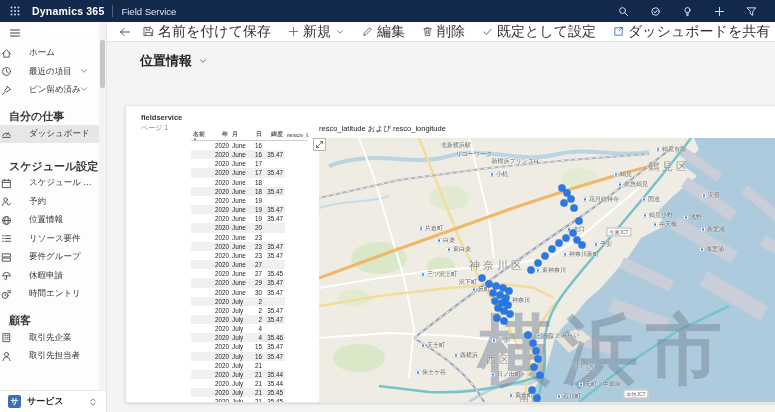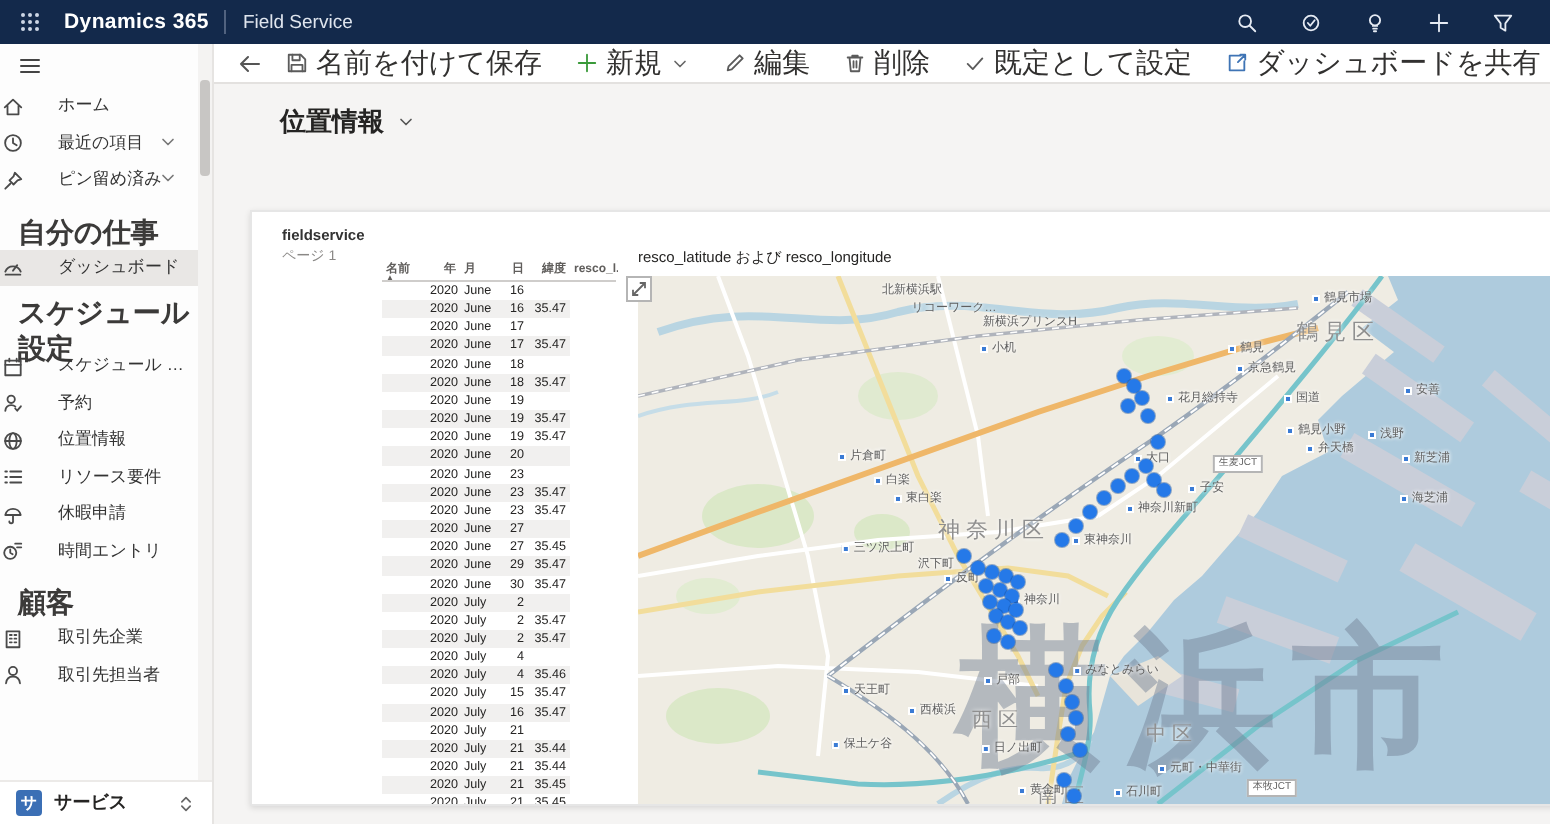--- a/index.html
+++ b/index.html
@@ -24,21 +24,21 @@
   .cmditem .icon{color:#5b5b5b;}
 
   
   .sidebar{position:absolute;top:22px;left:0;width:107px;bottom:0;background:#fdfdfd;border-right:1px solid #e6e4e2;z-index:25;}
   .sb-scroll{position:absolute;left:0;top:0;right:7px;bottom:22px;overflow:hidden;}
   .sb-hamburger{height:22px;display:flex;align-items:center;padding-left:9px;color:#444;cursor:pointer;}
   .sb-item{height:18.5px;display:flex;align-items:center;padding-left:1px;gap:17px;font-size:8.5px;color:#333;cursor:pointer;position:relative;}
   .sb-item .icon{color:#4a4a4a;flex:0 0 auto;}
   .sb-item.selected{background:#e9e7e5;}
   .sb-item .sb-chev{position:absolute;right:10px;color:#777;}
-  .sb-header{margin-top:9px;height:16px;display:flex;align-items:center;padding-left:9px;font-size:14px;font-weight:bold;color:#3b3a39;}
+  .sb-header{margin-top:9px;height:16px;display:flex;align-items:center;padding-left:9px;font-size:11px;font-weight:bold;color:#3b3a39;}
   .sb-header.gap-lg{margin-top:15px;}
   .sb-label{white-space:nowrap;overflow:hidden;text-overflow:ellipsis;max-width:70px;}
   .sb-track{position:absolute;right:0;top:0;width:7px;bottom:22px;background:#f4f3f2;}
   .sb-thumb{position:absolute;right:1px;top:18px;width:5px;height:48px;background:#c8c6c4;border-radius:2px;}
   .areabar{position:absolute;left:0;right:0;bottom:0;height:22px;background:#fff;border-top:1px solid #eceae8;display:flex;align-items:center;padding:0 8px;gap:6px;}
   .area-badge{width:13px;height:13px;background:#3b6fb5;color:#fff;font-size:8px;font-weight:bold;display:flex;align-items:center;justify-content:center;border-radius:2px;}
   .area-label{font-size:9px;font-weight:bold;color:#252423;flex:1;}
   .areabar .icon{color:#666;}
 
   
@@ -209,20 +209,29 @@
           </span>
           <span class="sb-label">位置情報</span>
         </div>
         <div class="sb-item">
           <span class="icon">
             <svg width="11" height="11" viewBox="0 0 12 12" stroke="currentColor" stroke-width="1" fill="none" stroke-linecap="round" stroke-linejoin="round">
               <path d="M4.5,3 H10.5 M4.5,6 H10.5 M4.5,9 H10.5 M1.8,3 h0.9 M1.8,6 h0.9 M1.8,9 h0.9"></path>
             </svg>
           </span>
           <span class="sb-label">リソース要件</span>
+        </div>
+        <div class="sb-item">
+          <span class="icon">
+            <svg width="11" height="11" viewBox="0 0 12 12" stroke="currentColor" stroke-width="1" fill="none" stroke-linecap="round" stroke-linejoin="round">
+              <rect x="1.8" y="2" width="8.4" height="3.4"></rect>
+              <rect x="1.8" y="6.6" width="8.4" height="3.4"></rect>
+            </svg>
+          </span>
+          <span class="sb-label">要件グループ</span>
         </div>
         <div class="sb-item">
           <span class="icon">
             <svg width="11" height="11" viewBox="0 0 12 12" stroke="currentColor" stroke-width="1" fill="none" stroke-linecap="round" stroke-linejoin="round">
               <path d="M1.8,6 A4.3,4.3 0 0 1 10.2,6 Z"></path>
               <path d="M6,6 V9.5 a1,1 0 0 1 -2,0"></path>
             </svg>
           </span>
           <span class="sb-label">休暇申請</span>
         </div>

